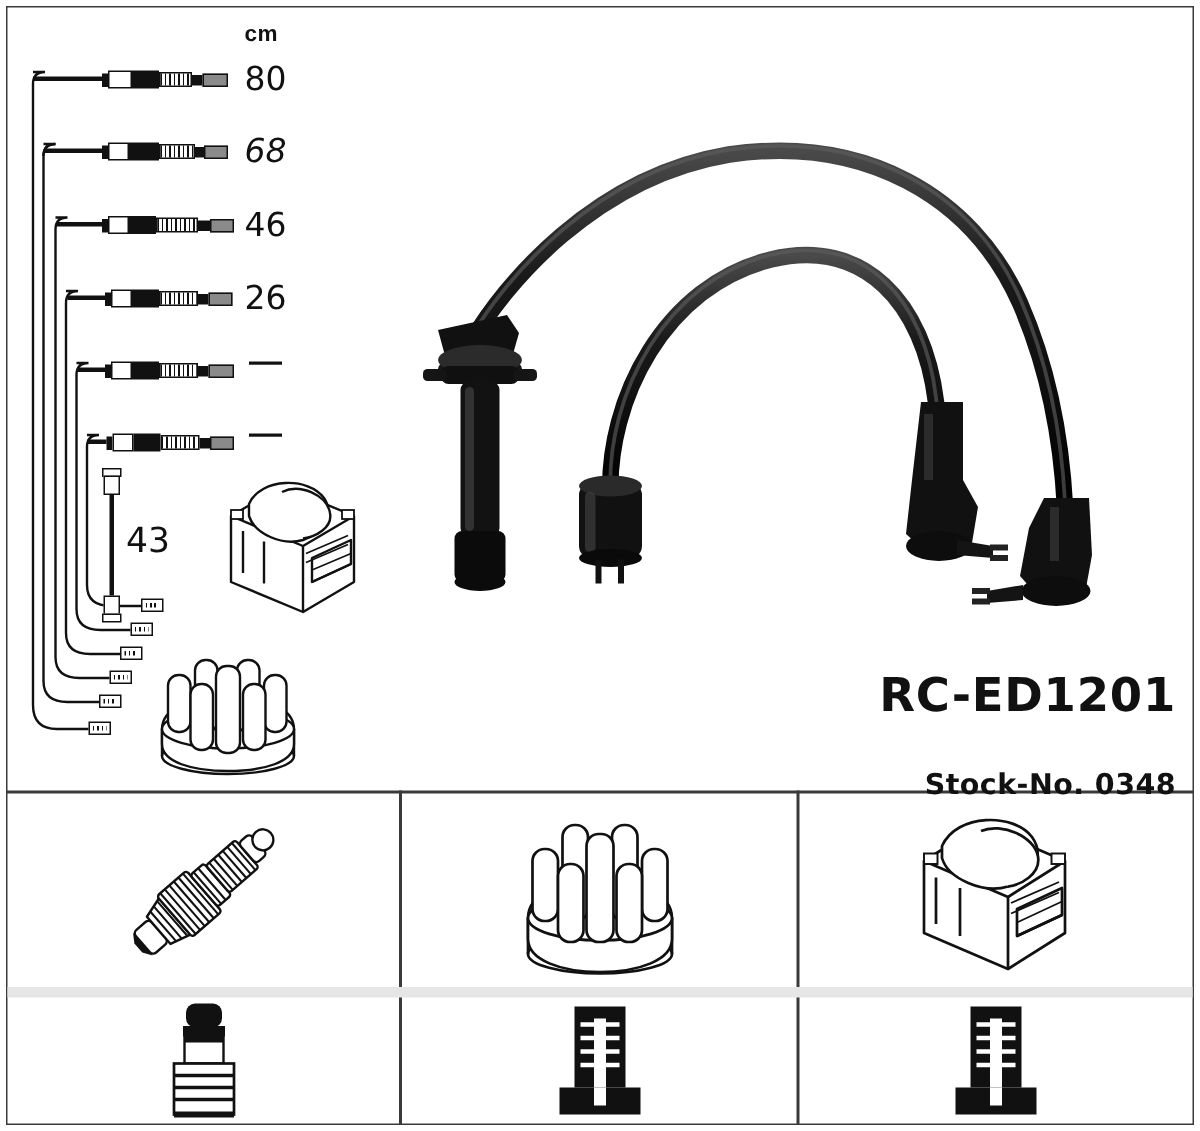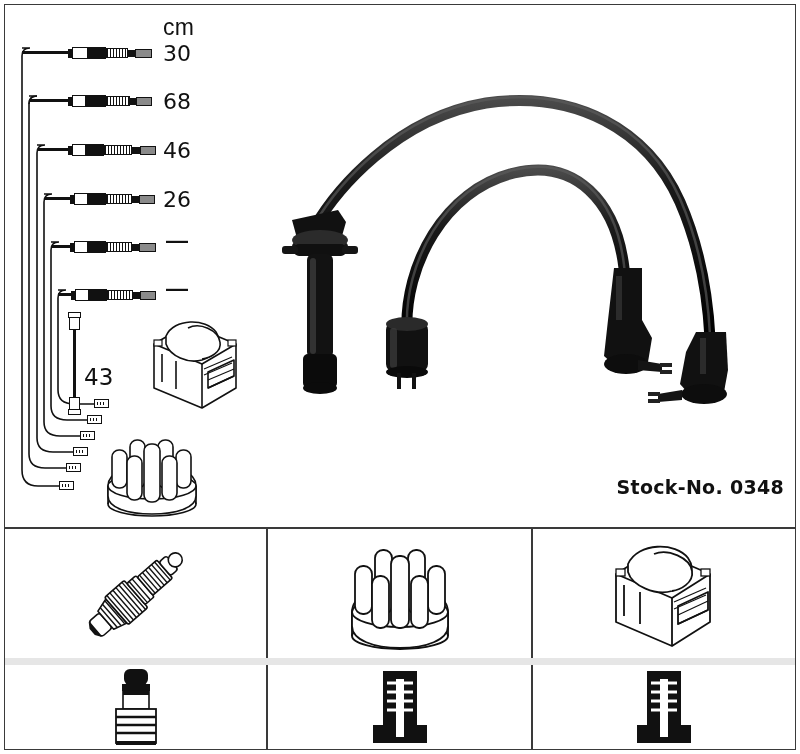--- a/index.html
+++ b/index.html
@@ -24,21 +24,21 @@
   .divider-v.v1{left:266px;}
   .divider-v.v2{left:531px;}
   .band-soft{
     position:absolute;left:5px;top:658px;width:790px;height:7px;
     background:#e6e6e6;
   }
 
   
   .legend{position:absolute;left:0;top:0;width:230px;height:527px;}
   .unit-label{
-    position:absolute;left:163px;top:14px;font-size:23px;font-weight:normal;
+    position:absolute;left:163px;top:14px;font-size:15px;font-weight:bold;
     color:#111;letter-spacing:.3px;
   }
   .len-val{
     position:absolute;left:163px;font-size:22px;color:#111;
     font-family:"DejaVu Sans",sans-serif;
   }
   .len-dash{
     position:absolute;left:166px;font-size:22px;color:#111;font-weight:bold;
   }
 
@@ -62,34 +62,34 @@
   .tail-conn:after{
     content:"";position:absolute;left:2px;top:2px;right:2px;bottom:2px;
     background:repeating-linear-gradient(90deg,#111 0 1px,#fff 1px 3px);
   }
 
   
   .short-cable{position:absolute;}
   .sc-line{position:absolute;width:3px;background:#111;}
   .sc-endbox{position:absolute;width:11px;height:13px;background:#fff;border:1.5px solid #111;box-sizing:border-box;}
   .sc-tab{position:absolute;width:13px;height:6px;background:#fff;border:1.5px solid #111;box-sizing:border-box;}
-  .lbl-43{position:absolute;left:84px;top:364px;font-size:23px;color:#111;font-family:"DejaVu Sans",sans-serif;}
+  .lbl-43{position:absolute;left:84px;top:348px;font-size:23px;color:#111;font-family:"DejaVu Sans",sans-serif;}
 
   
   .art{position:absolute;}
   .art svg{display:block;overflow:visible;}
 
   
   .prod-name{
     position:absolute;left:0;top:446px;width:784px;text-align:right;
     font-size:31px;font-weight:bold;color:#111;letter-spacing:.5px;
     font-family:"DejaVu Sans",sans-serif;
   }
   .prod-stock{
-    position:absolute;left:0;top:476px;width:784px;text-align:right;
+    position:absolute;left:0;top:512px;width:784px;text-align:right;
     font-size:19px;font-weight:bold;color:#111;letter-spacing:.3px;
     font-family:"DejaVu Sans",sans-serif;
   }
 
   
   .cell{position:absolute;top:528px;height:222px;}
   .cell.c1{left:5px;width:261px;}
   .cell.c2{left:268px;width:263px;}
   .cell.c3{left:533px;width:262px;}
   .cell-top{position:absolute;left:0;top:0;width:100%;height:130px;}
@@ -115,34 +115,34 @@
       <div class="lead" style="width:46px;"></div>
       <div class="conn" style="left:46px;width:84px;">
         <div class="c-term" style="left:0;width:4px;"></div>
         <div class="c-white" style="left:4px;width:16px;"></div>
         <div class="c-black" style="left:20px;width:18px;"></div>
         <div class="c-hatch" style="left:38px;width:22px;"></div>
         <div class="c-smallblk" style="left:60px;width:7px;"></div>
         <div class="c-grey" style="left:67px;width:17px;"></div>
       </div>
     </div>
-    <div class="len-val" style="top:41px;">30</div>
+    <div class="len-val" style="top:41px;">80</div>
 
     <div class="cable-row" style="left:30px;top:94px;width:122px;">
       <div class="lead" style="width:38px;"></div>
       <div class="conn" style="left:38px;width:84px;">
         <div class="c-term" style="left:0;width:4px;"></div>
         <div class="c-white" style="left:4px;width:14px;"></div>
         <div class="c-black" style="left:18px;width:20px;"></div>
         <div class="c-hatch" style="left:38px;width:24px;"></div>
         <div class="c-smallblk" style="left:62px;width:6px;"></div>
         <div class="c-grey" style="left:68px;width:16px;"></div>
       </div>
     </div>
-    <div class="len-val" style="top:89px;">68</div>
+    <div class="len-val" style="top:89px;font-style:italic;">68</div>
 
     <div class="cable-row" style="left:38px;top:143px;width:118px;">
       <div class="lead" style="width:30px;"></div>
       <div class="conn" style="left:30px;width:88px;">
         <div class="c-term" style="left:0;width:4px;"></div>
         <div class="c-white" style="left:4px;width:14px;"></div>
         <div class="c-black" style="left:18px;width:18px;"></div>
         <div class="c-hatch" style="left:36px;width:28px;"></div>
         <div class="c-smallblk" style="left:64px;width:8px;"></div>
         <div class="c-grey" style="left:72px;width:16px;"></div>
@@ -312,20 +312,21 @@
         <rect x="32" y="6" width="15" height="48" rx="7"></rect>
         <rect x="60" y="6" width="15" height="48" rx="7"></rect>
         <rect x="78" y="16" width="15" height="38" rx="7"></rect>
         <rect x="29" y="22" width="15" height="44" rx="7"></rect>
         <rect x="46" y="10" width="16" height="58" rx="7"></rect>
         <rect x="64" y="22" width="15" height="44" rx="7"></rect>
       </g>
     </svg>
   </div>
 
+  <div class="prod-name">RC-ED1201</div>
   <div class="prod-stock">Stock-No. 0348</div>
 
   <div class="cell c1">
     <div class="cell-top">
       <div class="art centerwrap" style="top:6px;width:120px;height:120px;">
         <svg width="120" height="120" viewBox="0 0 120 120">
           <g transform="rotate(-41 60 60)">
             <g fill="#fff" stroke="#111" stroke-width="1.6" stroke-linejoin="round">
               <rect x="6" y="50" width="14" height="20" rx="3"></rect>
               <path d="M20 48 L34 44 L34 76 L20 72 Z"></path>

